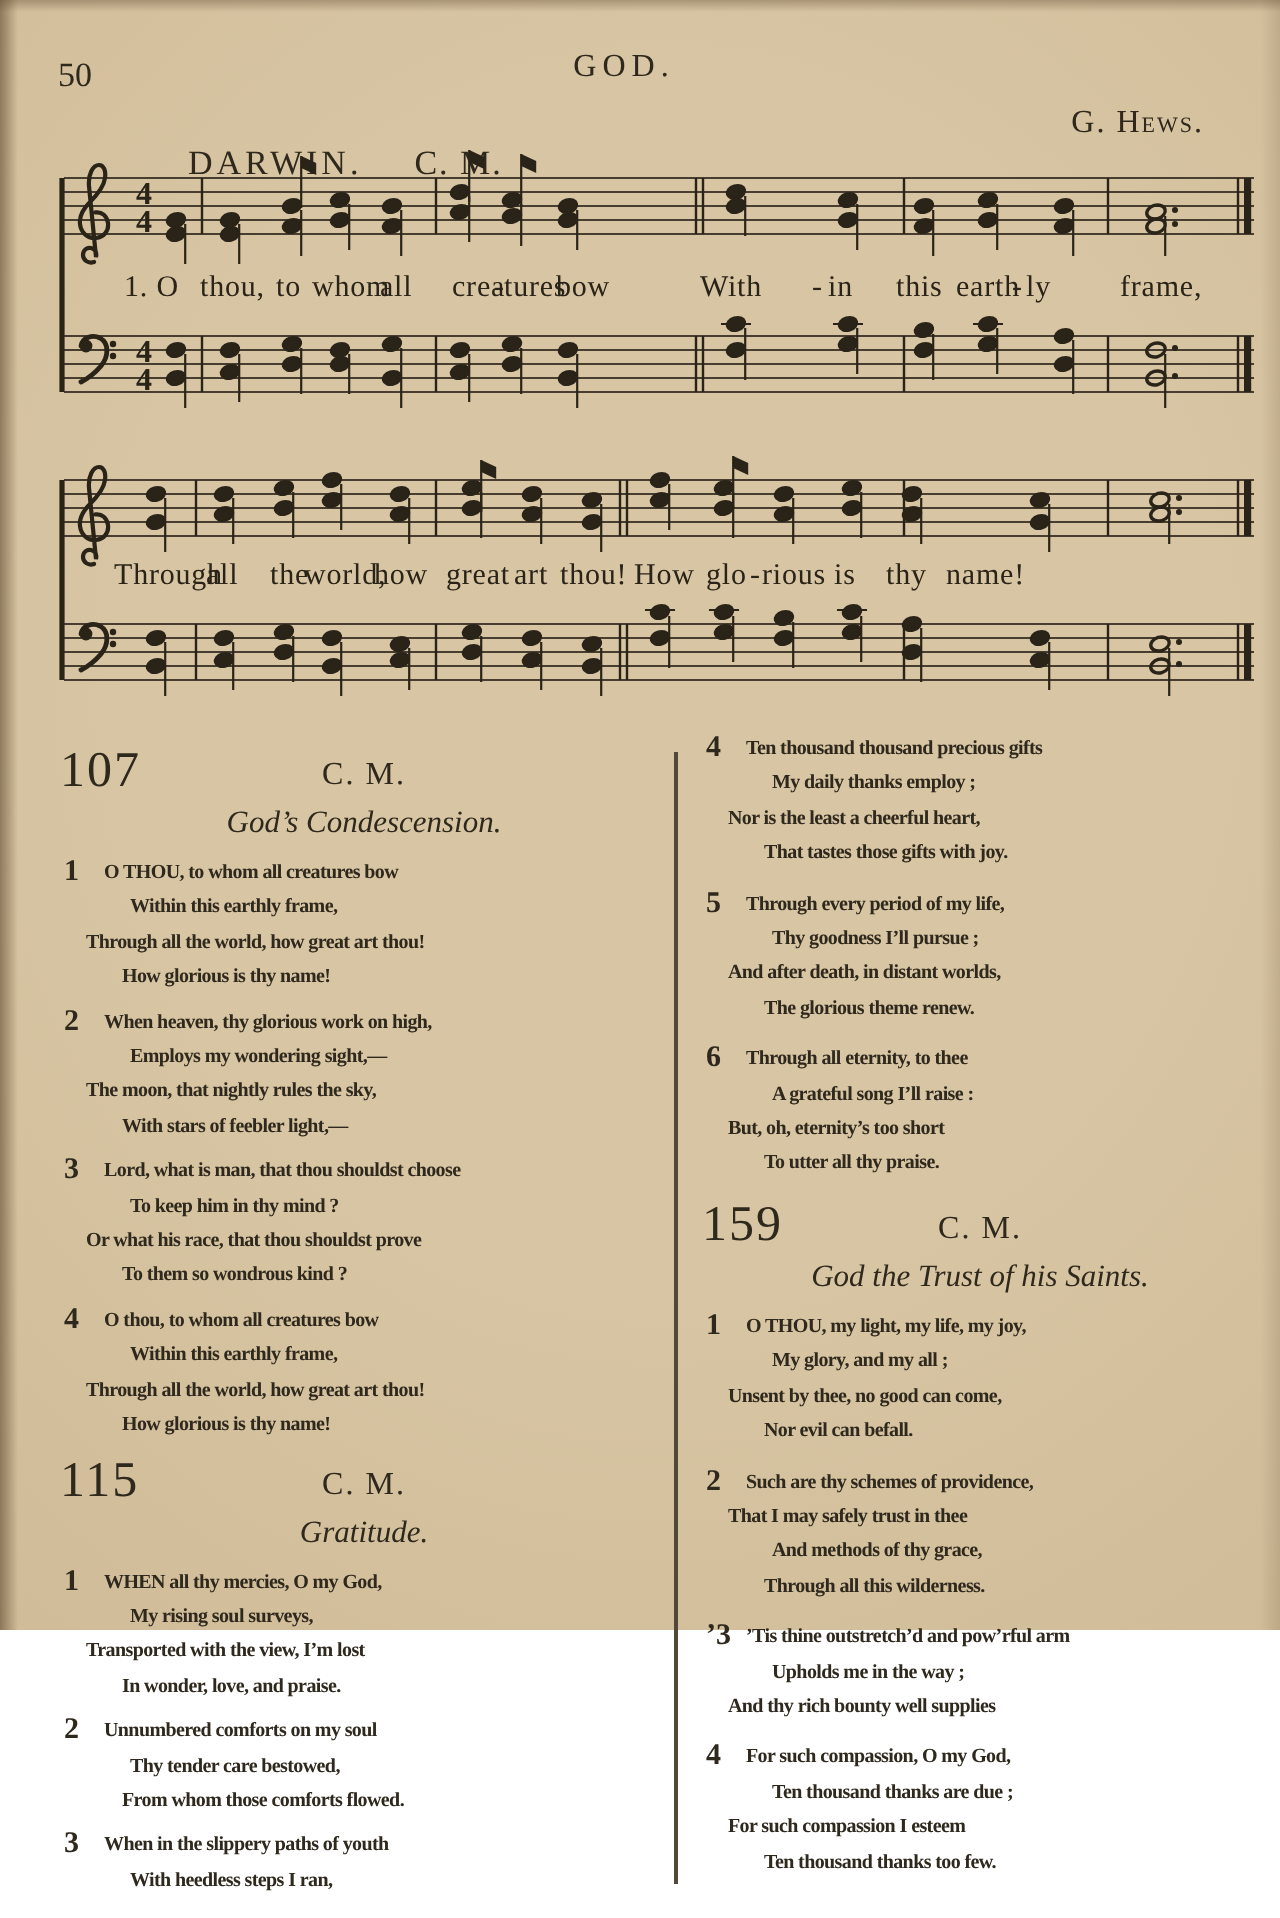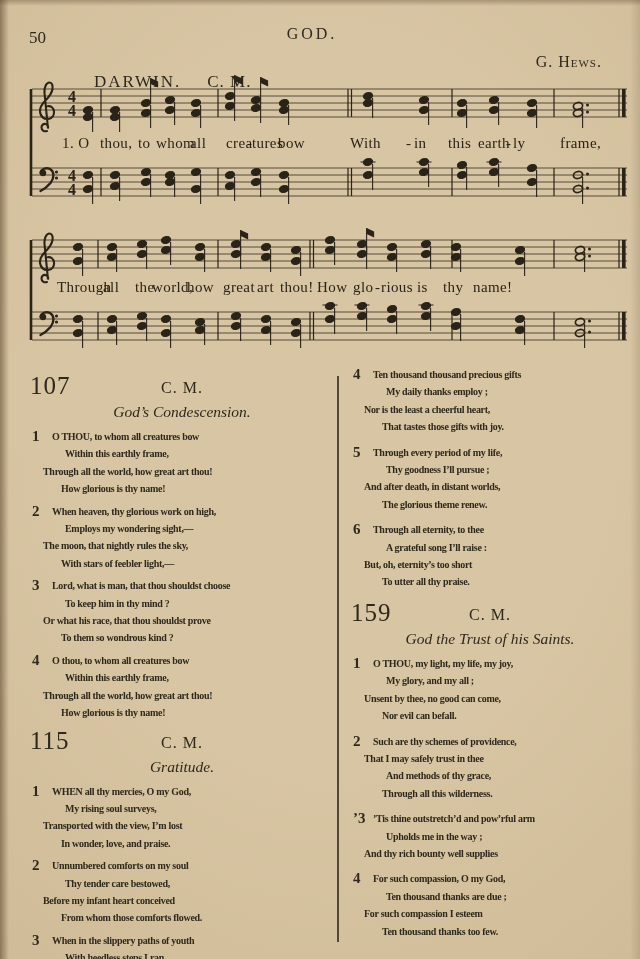--- a/index.html
+++ b/index.html
@@ -1,17 +1,17 @@
 <!DOCTYPE html>
 <html><head>
 <meta charset="utf-8">
 <style>
   html,body{margin:0;padding:0;width:640px;height:959px;overflow:hidden;}
   .page{
-    position:relative;width:640px;height:959px;
+    position:relative;width:640px;height:815px;
     background:
       linear-gradient(90deg, rgba(84,64,38,.55) 0px, rgba(84,64,38,0) 9px),
       linear-gradient(180deg, rgba(84,64,38,.35) 0px, rgba(84,64,38,0) 6px),
       linear-gradient(270deg, rgba(84,64,38,.16) 0px, rgba(84,64,38,0) 10px),
       radial-gradient(120% 105% at 52% 42%, #d8c5a3 35%, #cbb691 90%);
     font-family:"Liberation Serif", serif;
     color:#2e281d;
   }
   .page-number{position:absolute;left:29px;top:28px;font-size:17px;}
   .running-title{position:absolute;left:0;right:16px;top:25px;text-align:center;font-size:16px;letter-spacing:3px;}
@@ -397,21 +397,20 @@
           <span class="vnum">1</span>
           <div class="vline ind0">WHEN all thy mercies, O my God,</div>
           <div class="vline ind1">My rising soul surveys,</div>
           <div class="vline ind2">Transported with the view, I’m lost</div>
           <div class="vline ind3">In wonder, love, and praise.</div>
         </div>
         <div class="verse">
           <span class="vnum">2</span>
           <div class="vline ind0">Unnumbered comforts on my soul</div>
           <div class="vline ind1">Thy tender care bestowed,</div>
-          <div class="vline ind2">Before my infant heart conceived</div>
           <div class="vline ind3">From whom those comforts flowed.</div>
         </div>
         <div class="verse">
           <span class="vnum">3</span>
           <div class="vline ind0">When in the slippery paths of youth</div>
           <div class="vline ind1">With heedless steps I ran,</div>
         </div>
       </div>
     </div>
   <div id="right-column" class="col-right">

